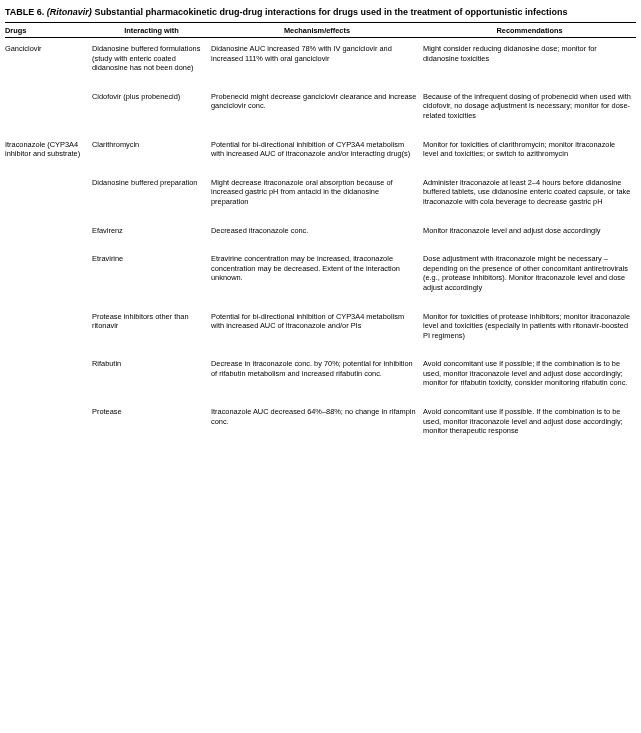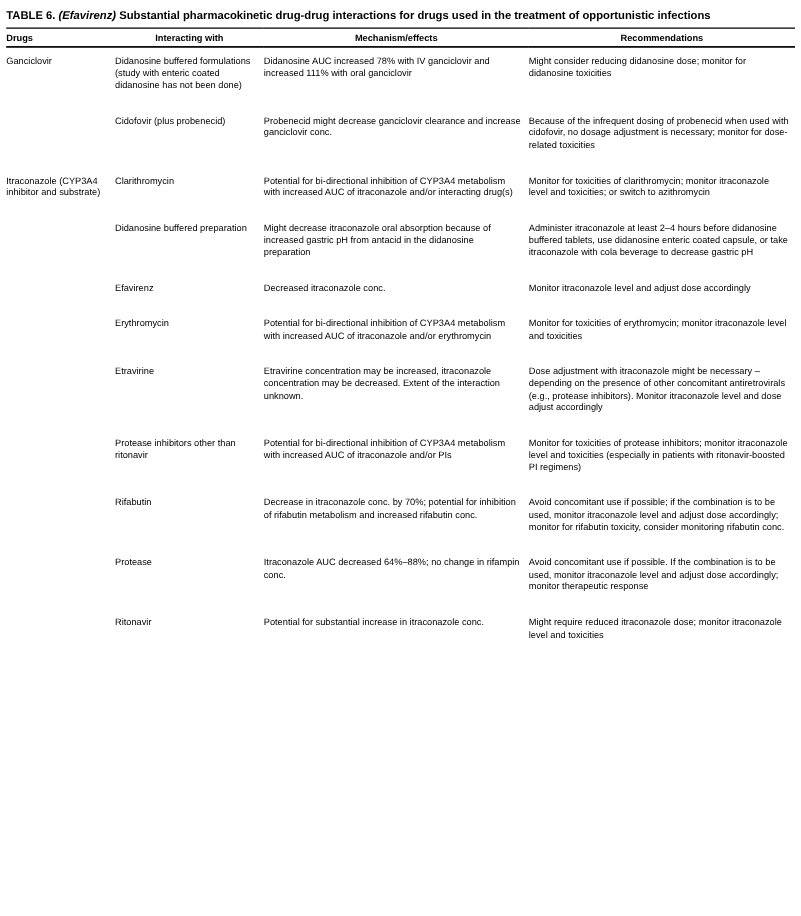--- a/index.html
+++ b/index.html
@@ -50,21 +50,21 @@
   tbody tr:first-child td { padding-top: 6px; margin-top: 36px; }
   tbody tr:last-child td { padding-bottom: 4px; }
 </style>
 </head>
 <body>
 
 <div class="page">
 
   <div class="title">
     <span>TABLE 6.</span>
-    <span class="it">(Efavirenz)</span>
+    <span class="it">(Ritonavir)</span>
     <span>Substantial pharmacokinetic drug-drug interactions for drugs used in the treatment of opportunistic infections</span>
   </div>
 
   <table class="drug-table">
     <colgroup>
       <col class="c-drug">
       <col class="c-inter">
       <col class="c-mech">
       <col class="c-rec">
     </colgroup>
@@ -102,26 +102,20 @@
           <td>Administer itraconazole at least 2–4 hours before didanosine buffered tablets, use didanosine enteric coated capsule, or take itraconazole with cola beverage to decrease gastric pH</td>
         </tr>
         <tr>
           <td></td>
           <td>Efavirenz</td>
           <td>Decreased itraconazole conc.</td>
           <td>Monitor itraconazole level and adjust dose accordingly</td>
         </tr>
         <tr>
           <td></td>
-          <td>Erythromycin</td>
-          <td>Potential for bi-directional inhibition of CYP3A4 metabolism with increased AUC of itraconazole and/or erythromycin</td>
-          <td>Monitor for toxicities of erythromycin; monitor itraconazole level and toxicities</td>
-        </tr>
-        <tr>
-          <td></td>
           <td>Etravirine</td>
           <td>Etravirine concentration may be increased, itraconazole concentration may be decreased. Extent of the interaction unknown.</td>
           <td>Dose adjustment with itraconazole might be necessary – depending on the presence of other concomitant antiretrovirals (e.g., protease inhibitors). Monitor itraconazole level and dose adjust accordingly</td>
         </tr>
         <tr>
           <td></td>
           <td>Protease inhibitors other than ritonavir</td>
           <td>Potential for bi-directional inhibition of CYP3A4 metabolism with increased AUC of itraconazole and/or PIs</td>
           <td>Monitor for toxicities of protease inhibitors; monitor itraconazole level and toxicities (especially in patients with ritonavir-boosted PI regimens)</td>
         </tr>
@@ -130,22 +124,16 @@
           <td>Rifabutin</td>
           <td>Decrease in itraconazole conc. by 70%; potential for inhibition of rifabutin metabolism and increased rifabutin conc.</td>
           <td>Avoid concomitant use if possible; if the combination is to be used, monitor itraconazole level and adjust dose accordingly; monitor for rifabutin toxicity, consider monitoring rifabutin conc.</td>
         </tr>
         <tr>
           <td></td>
           <td>Protease</td>
           <td>Itraconazole AUC decreased 64%–88%; no change in rifampin conc.</td>
           <td>Avoid concomitant use if possible. If the combination is to be used, monitor itraconazole level and adjust dose accordingly; monitor therapeutic response</td>
         </tr>
-        <tr>
-          <td></td>
-          <td>Ritonavir</td>
-          <td>Potential for substantial increase in itraconazole conc.</td>
-          <td>Might require reduced itraconazole dose; monitor itraconazole level and toxicities</td>
-        </tr>
       </tbody>
   </table>
 
 </div>
 
 </body></html>

